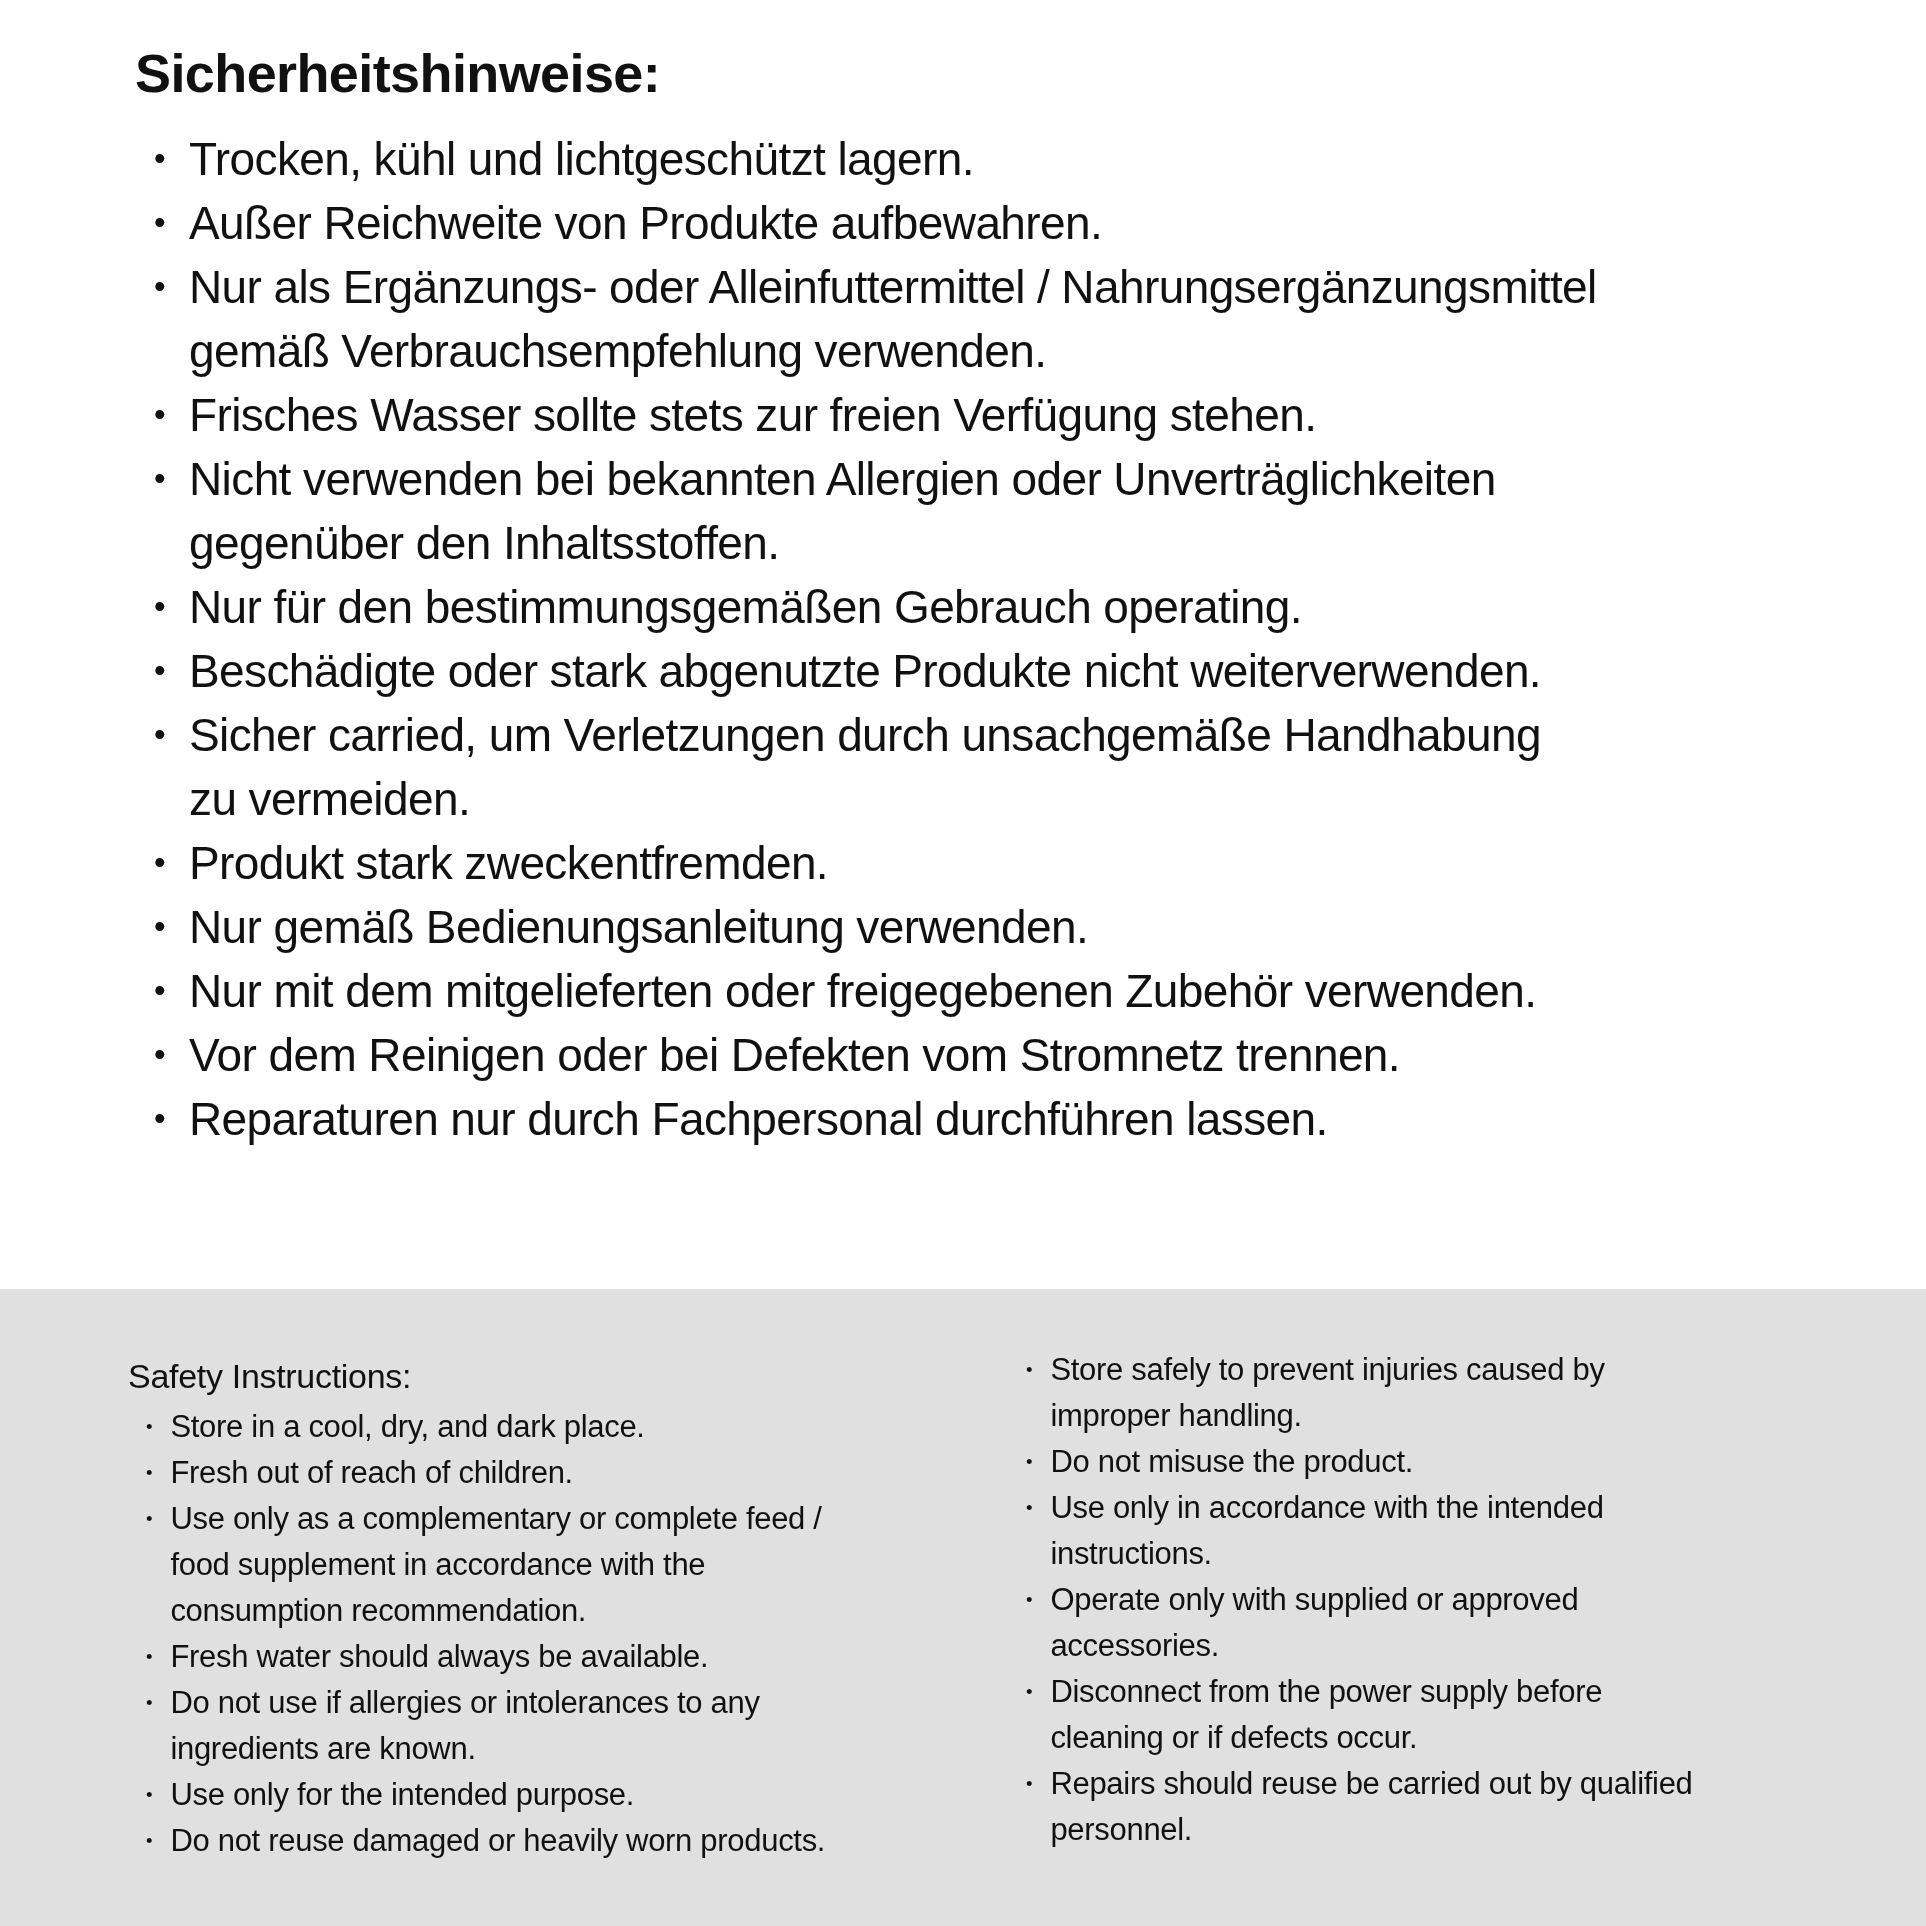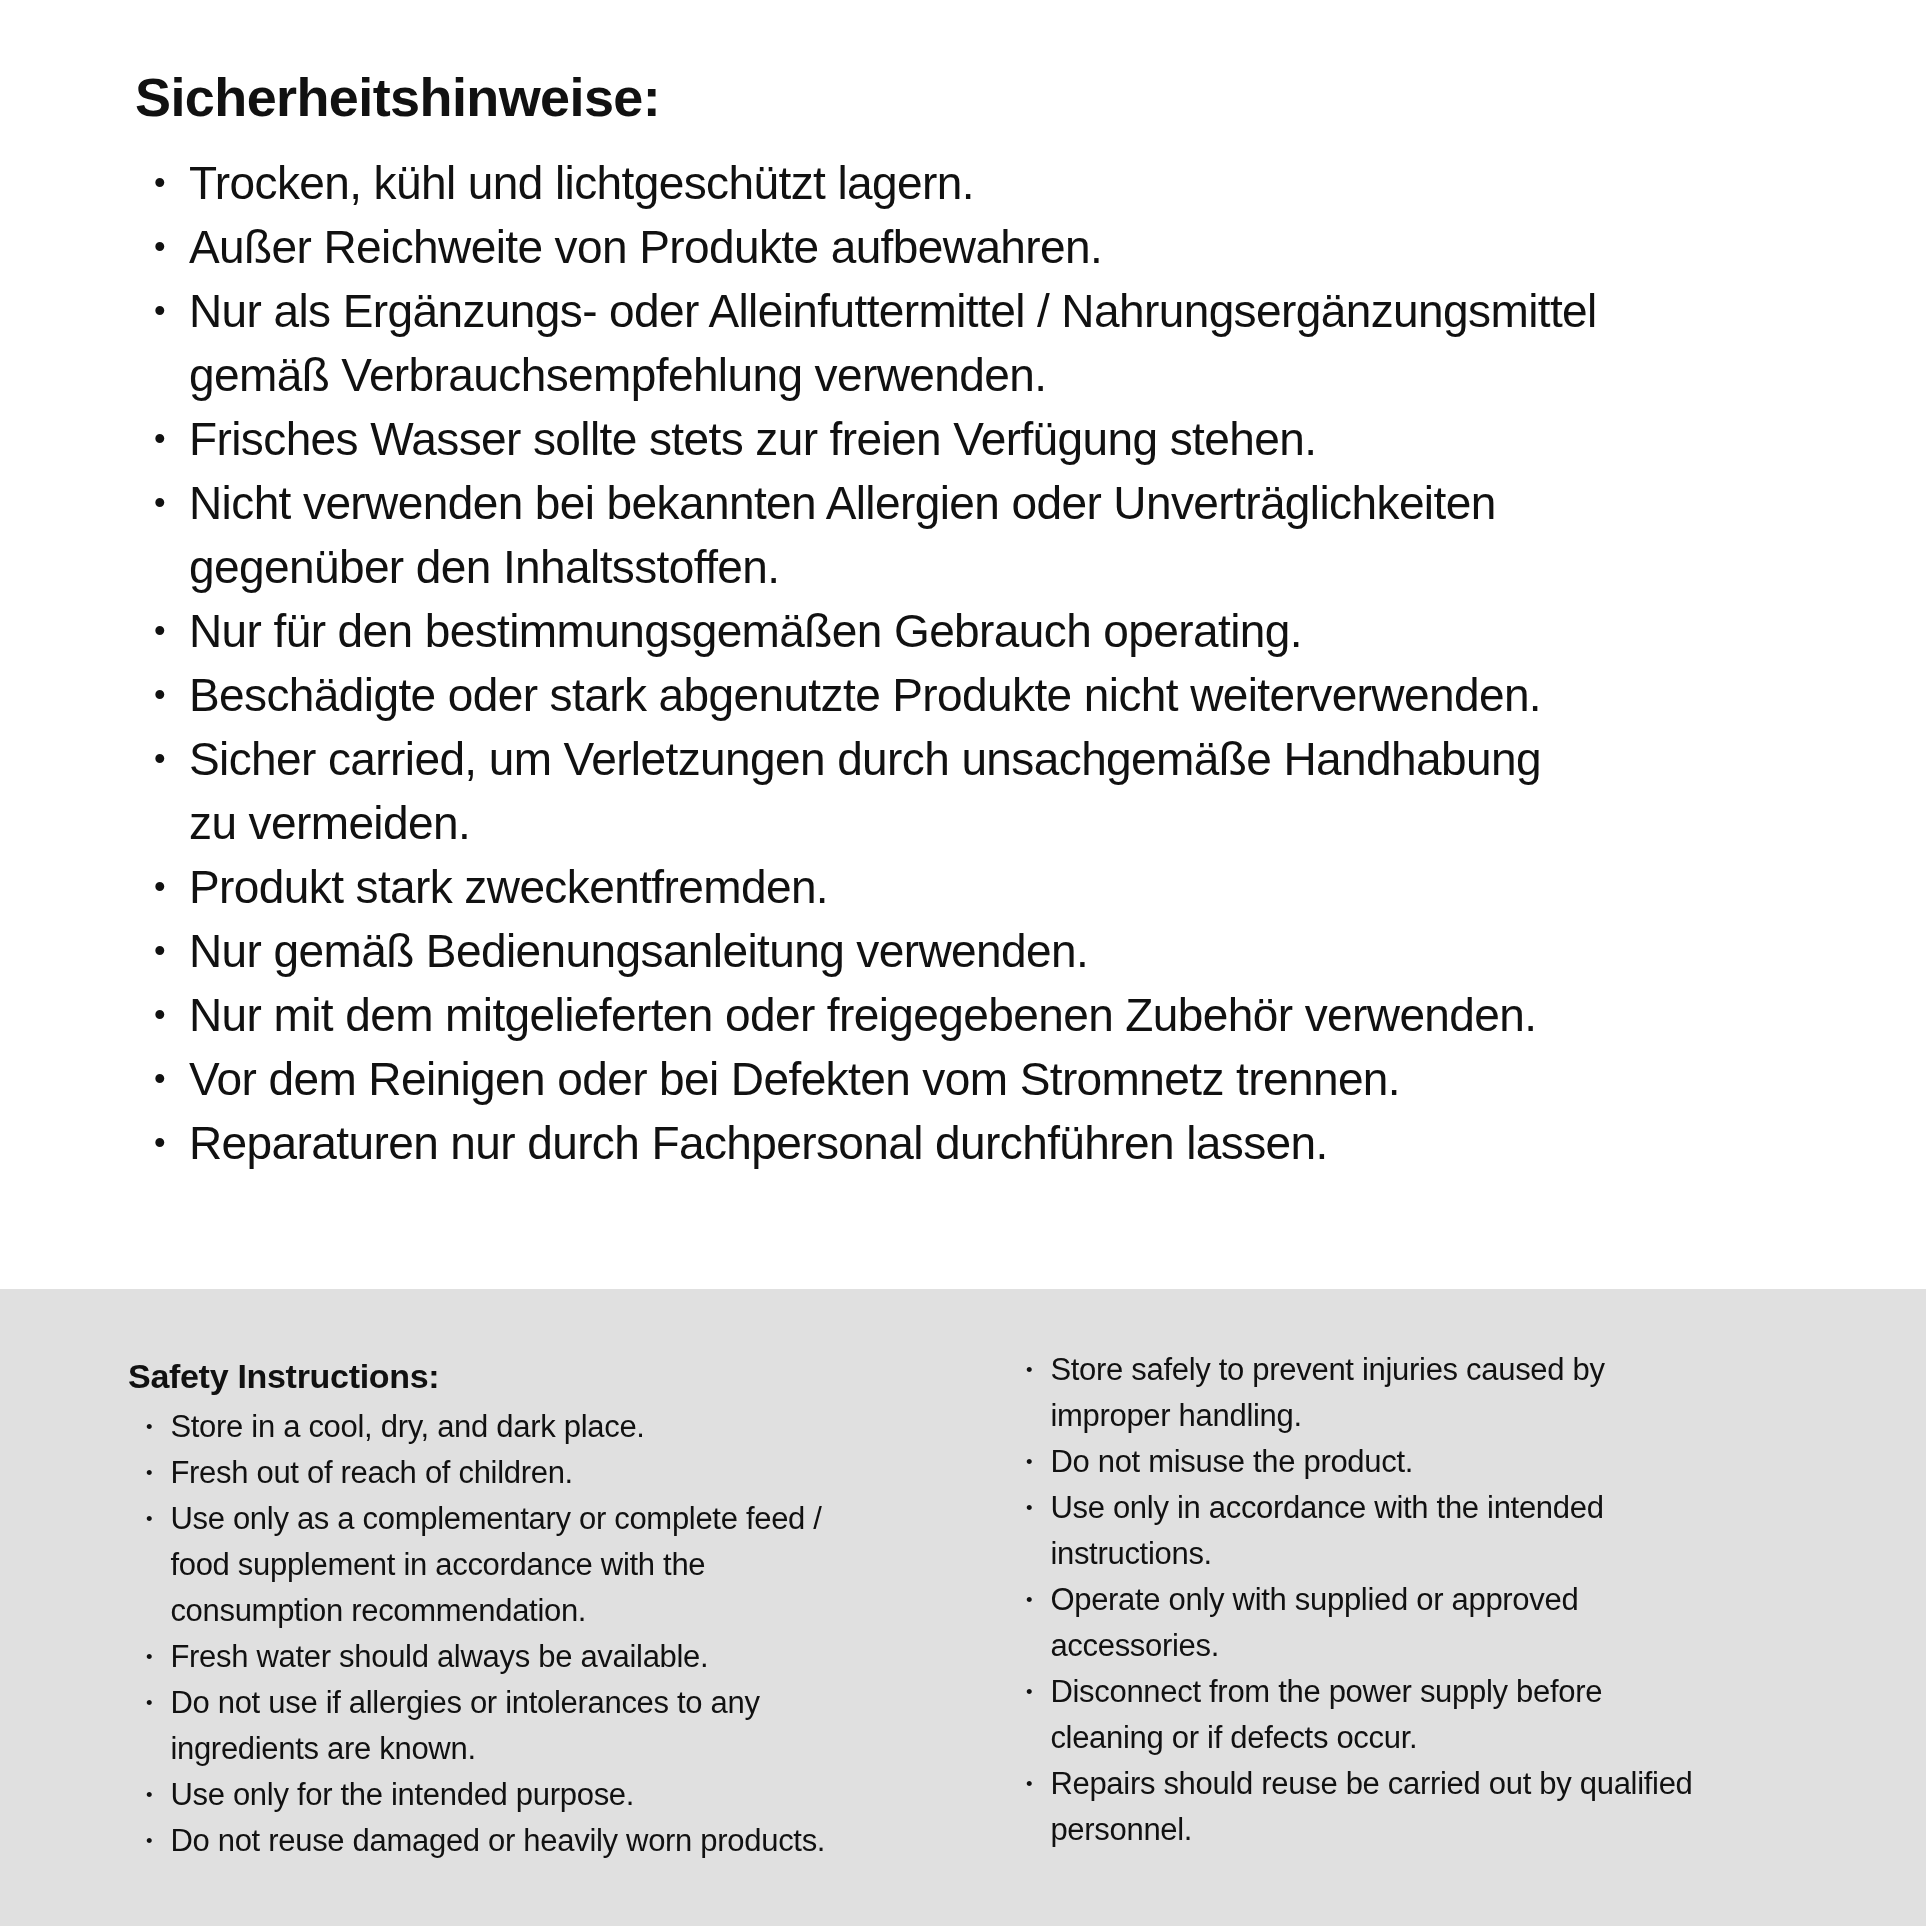--- a/index.html
+++ b/index.html
@@ -10,21 +10,21 @@
     width: 1926px;
     height: 1926px;
     background: #ffffff;
     overflow: hidden;
   }
 
   
   .section-german {
     box-sizing: border-box;
     height: 1289px;
-    padding: 66px 39px 0 135px;
+    padding: 42px 39px 0 135px;
   }
   .de-title {
     margin: 0 0 23px 0;
     font-size: 54px;
     font-weight: 700;
     letter-spacing: -0.6px;
     line-height: 1.15;
   }
   ul.bullet-list {
     list-style: none;
@@ -51,21 +51,21 @@
     height: 637px;
     background: #e0e0e0;
     padding: 64px 26px 0 128px;
     display: grid;
     grid-template-columns: 880px 1fr;
     align-items: start;
   }
   .en-title {
     margin: 0 0 5.1px 0;
     font-size: 34px;
-    font-weight: 700;
+    font-weight: 400;
     letter-spacing: -0.3px;
     line-height: 46px;
   }
   ul.en-list { padding-left: 18px; }
   ul.en-list li {
     display: flex;
     font-size: 31px;
     line-height: 46px;
     letter-spacing: -0.3px;
   }

